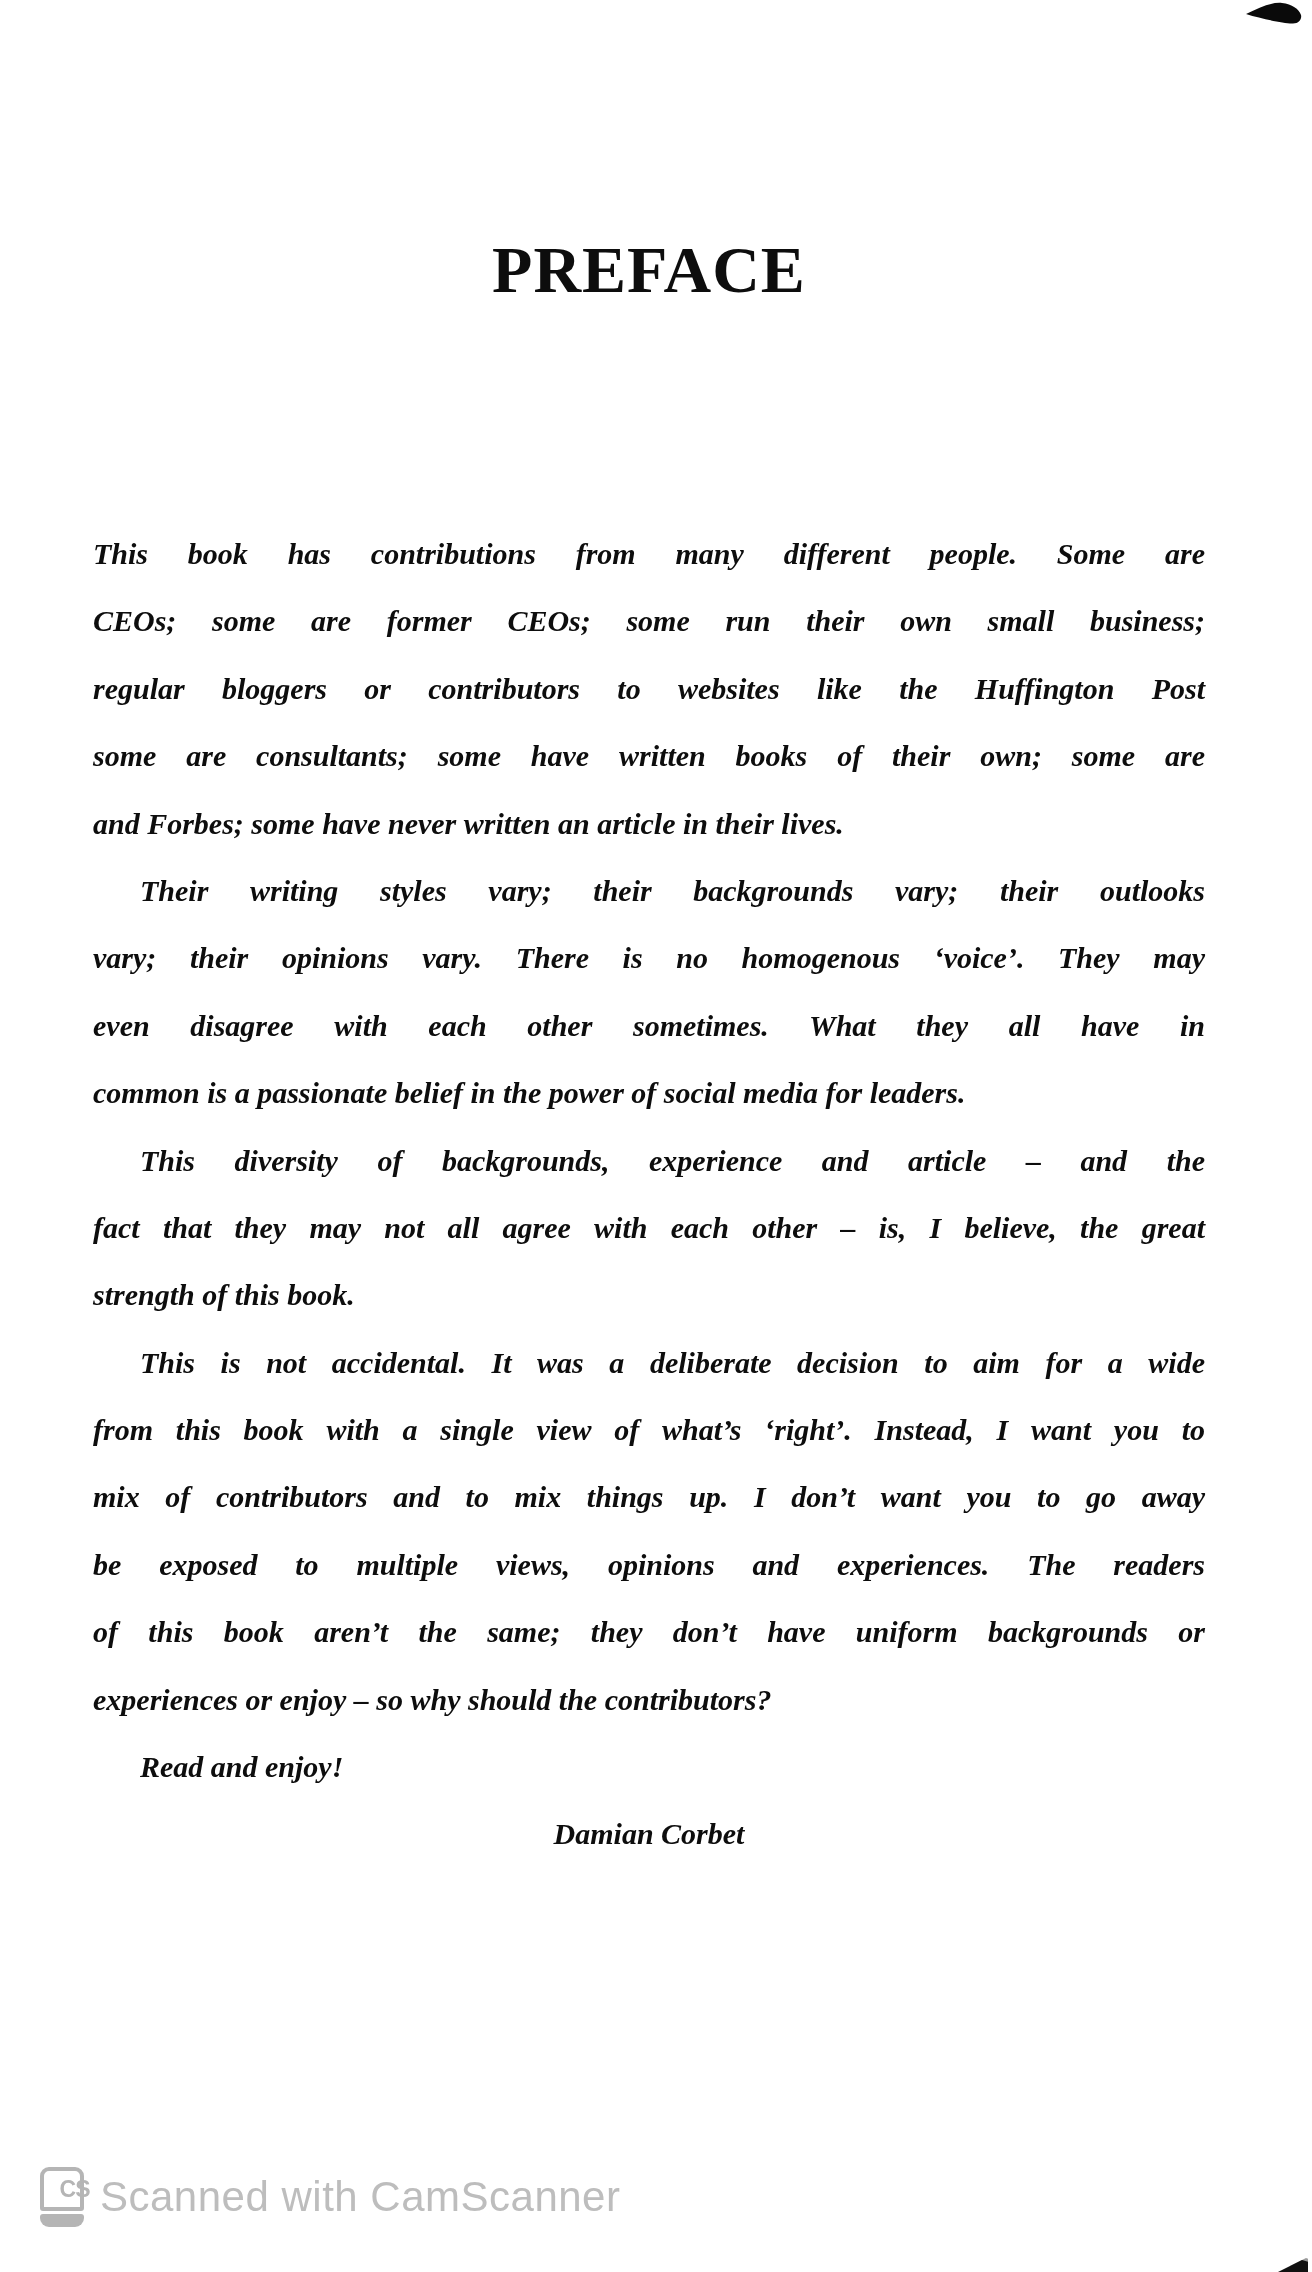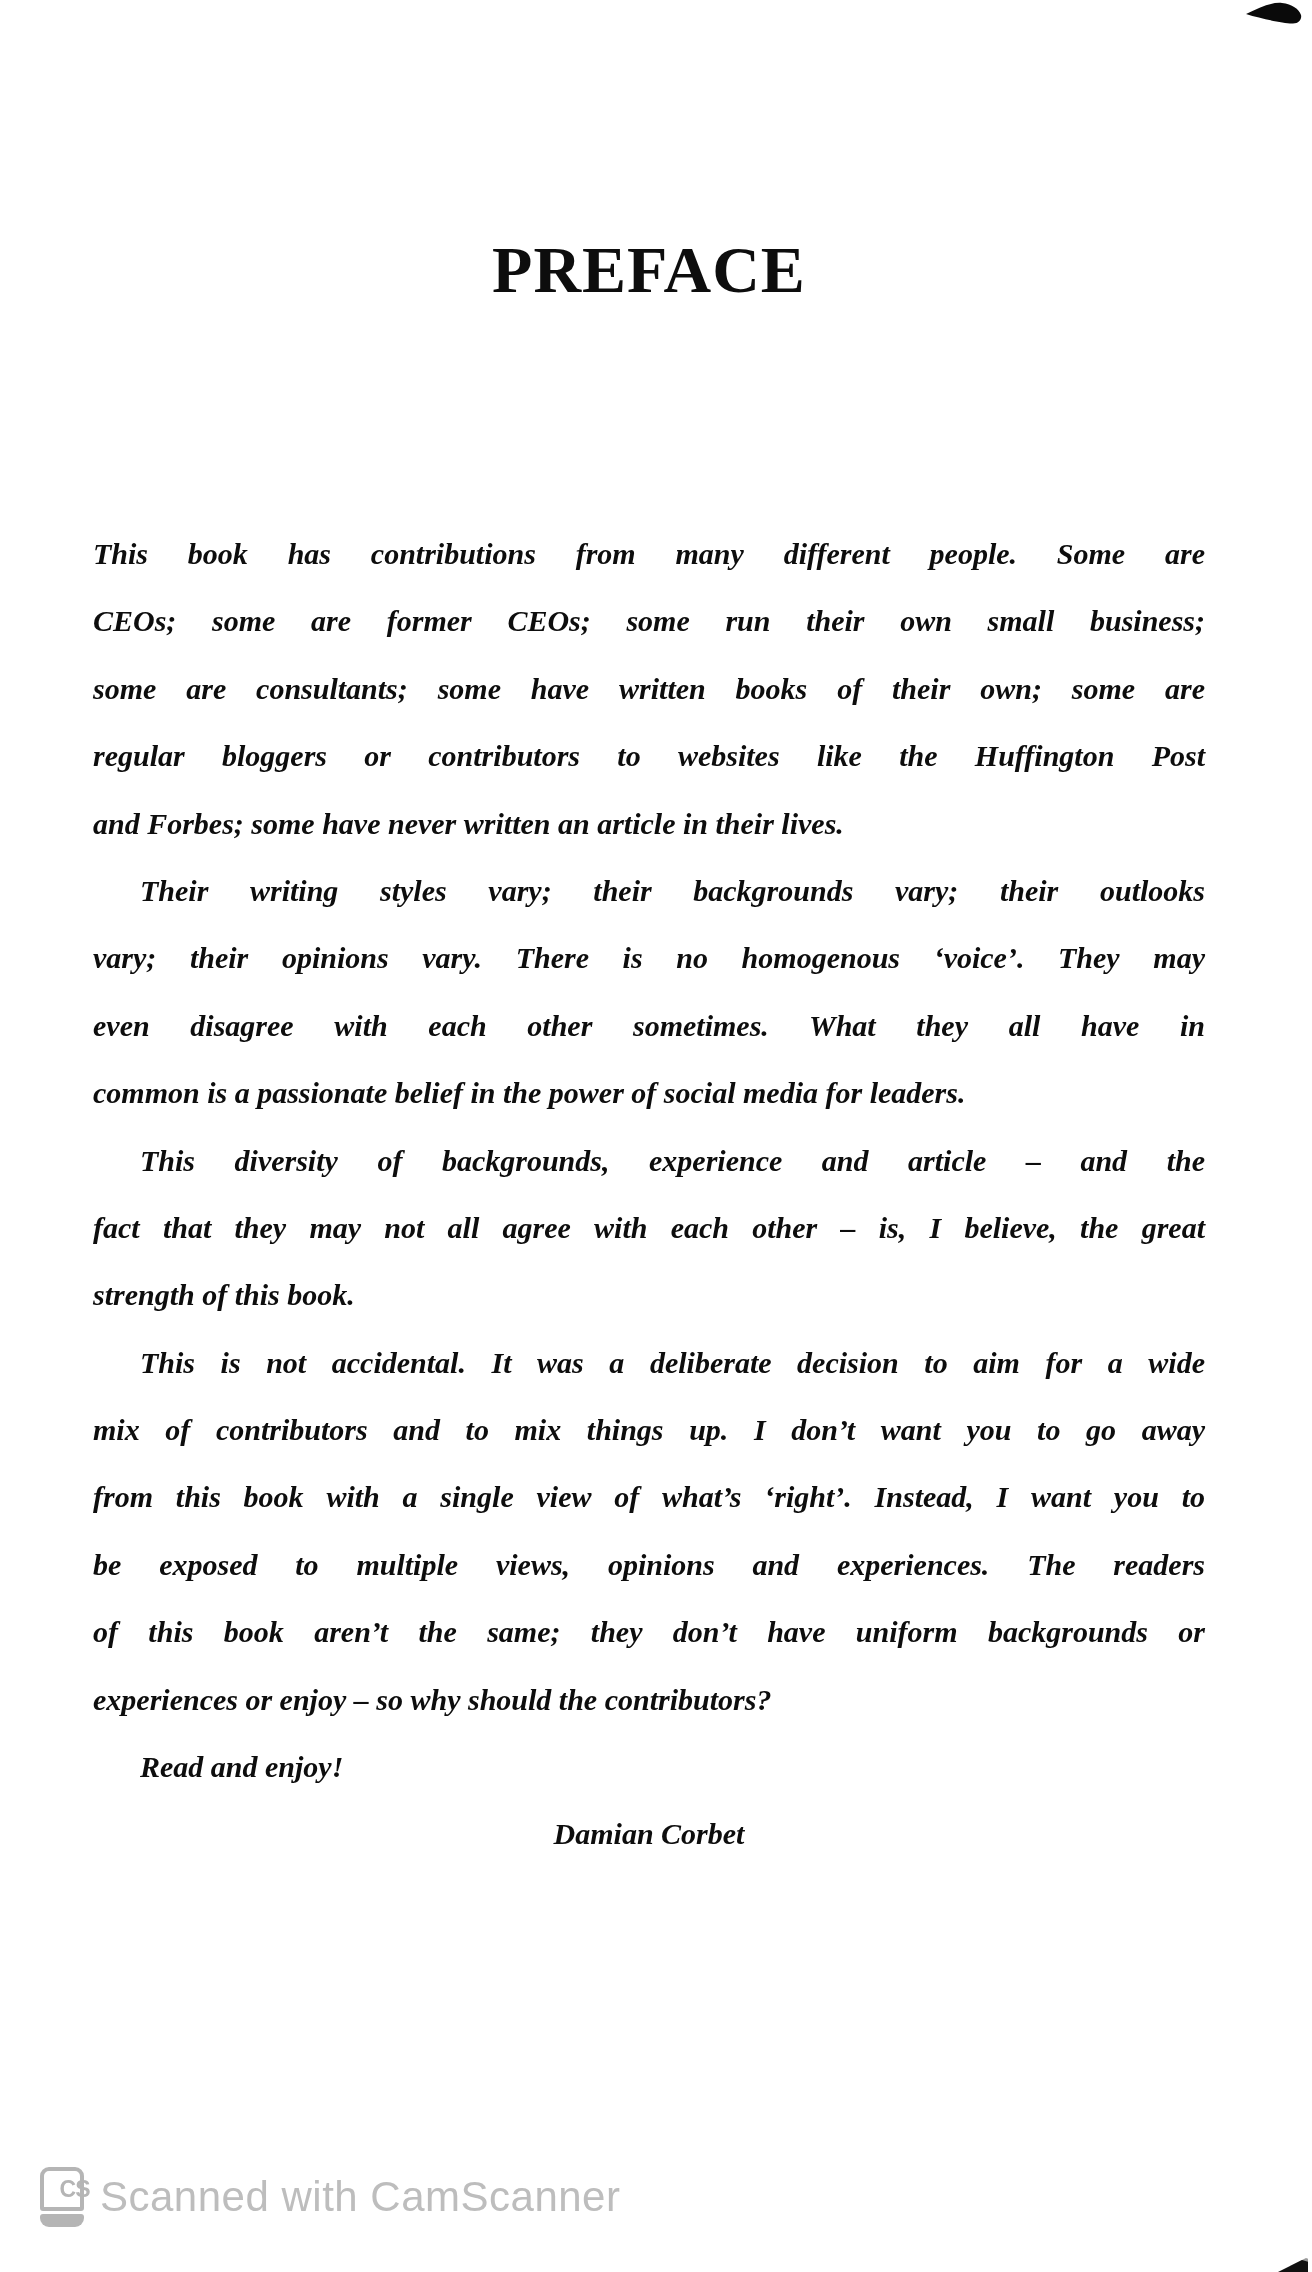--- a/index.html
+++ b/index.html
@@ -114,39 +114,39 @@
 <body>
 
 <div class="page">
 
   <div class="title">PREFACE</div>
 
   <div class="body-text">
       <div class="paragraph">
         <div class="line justified">This book has contributions from many different people. Some are</div>
         <div class="line justified">CEOs; some are former CEOs; some run their own small business;</div>
+        <div class="line justified">regular bloggers or contributors to websites like the Huffington Post</div>
         <div class="line justified">some are consultants; some have written books of their own; some are</div>
-        <div class="line justified">regular bloggers or contributors to websites like the Huffington Post</div>
         <div class="line">and Forbes; some have never written an article in their lives.</div>
       </div>
       <div class="paragraph">
         <div class="line justified indent">Their writing styles vary; their backgrounds vary; their outlooks</div>
         <div class="line justified">vary; their opinions vary. There is no homogenous ‘voice’. They may</div>
         <div class="line justified">even disagree with each other sometimes. What they all have in</div>
         <div class="line">common is a passionate belief in the power of social media for leaders.</div>
       </div>
       <div class="paragraph">
         <div class="line justified indent">This diversity of backgrounds, experience and article – and the</div>
         <div class="line justified">fact that they may not all agree with each other – is, I believe, the great</div>
         <div class="line">strength of this book.</div>
       </div>
       <div class="paragraph">
         <div class="line justified indent">This is not accidental. It was a deliberate decision to aim for a wide</div>
+        <div class="line justified">from this book with a single view of what’s ‘right’. Instead, I want you to</div>
         <div class="line justified">mix of contributors and to mix things up. I don’t want you to go away</div>
-        <div class="line justified">from this book with a single view of what’s ‘right’. Instead, I want you to</div>
         <div class="line justified">be exposed to multiple views, opinions and experiences. The readers</div>
         <div class="line justified">of this book aren’t the same; they don’t have uniform backgrounds or</div>
         <div class="line">experiences or enjoy – so why should the contributors?</div>
       </div>
       <div class="paragraph">
         <div class="line indent">Read and enjoy!</div>
       </div>
       <div class="line signature">Damian Corbet</div>
     </div>
 

